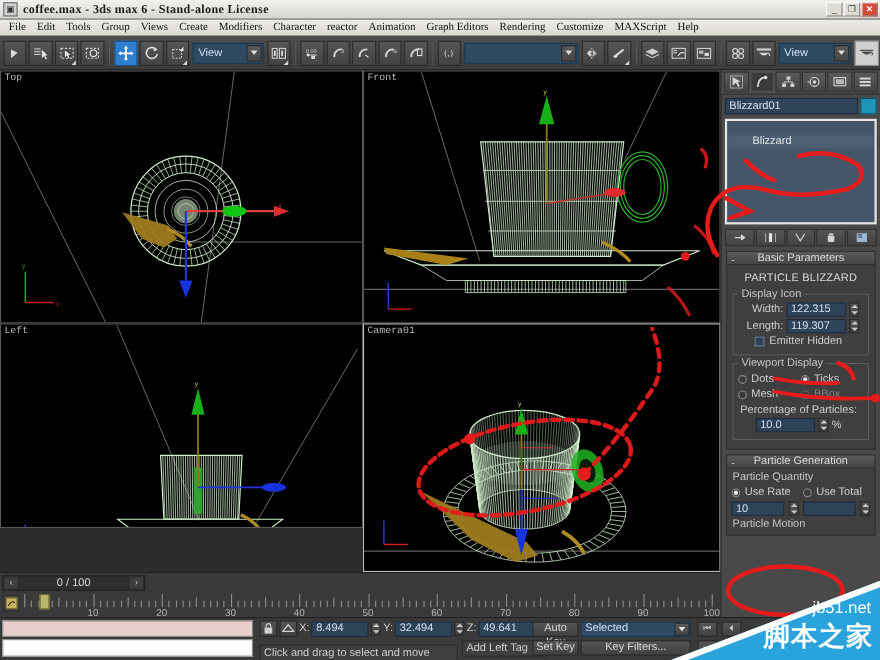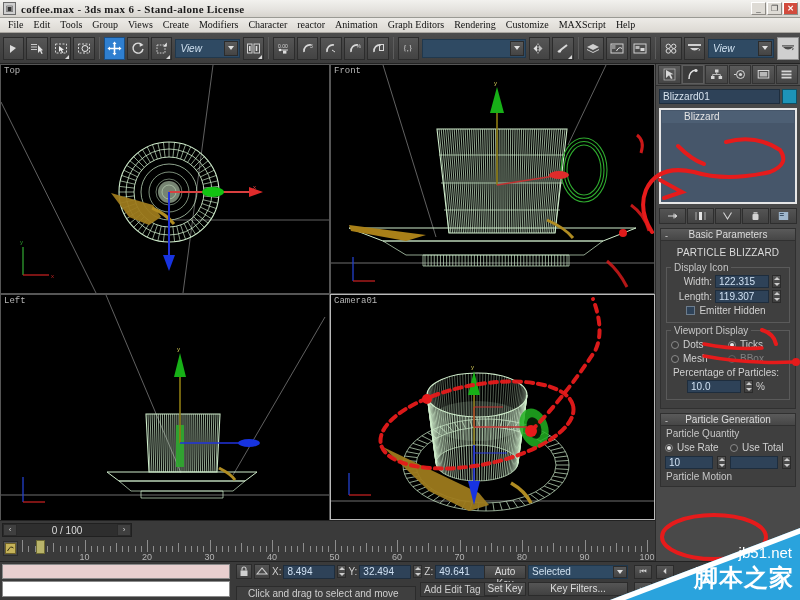--- a/index.html
+++ b/index.html
@@ -65,21 +65,21 @@
     position:relative;
   }
   .tbtn.on { background:#2f7fd0; border-color:#1b4e82; }
   .tbtn .flyout { position:absolute; right:1px; bottom:0px; width:0;height:0;
      border-left:4px solid transparent;border-bottom:4px solid #d9d9d9; }
   .sep { width:1px;height:22px;background:#2b2b2b;margin:0 3px;
          border-right:1px solid #5d5d5d; }
   .tdrop {
     height:19px; background:#2f4a63; border:1px solid #20384d;
     display:flex;align-items:center; color:#cfe0ef; font-size:10px;
-    padding-left:4px; position:relative; margin:0 2px;font-style:italic;
+    padding-left:4px; position:relative; margin:0 2px;
   }
   .tdrop .arrow {
     position:absolute;right:1px;top:1px;width:14px;height:15px;
     background:linear-gradient(to bottom,#5a5a5a,#444);
     border:1px solid #2c2c2c; display:flex;align-items:center;justify-content:center;
   }
   .tdrop .arrow:after { content:""; width:0;height:0;
     border-left:3px solid transparent;border-right:3px solid transparent;
     border-top:4px solid #e0e0e0; }
 
@@ -120,21 +120,21 @@
      background:linear-gradient(to bottom,#5a5a5a,#444);border:1px solid #2c2c2c;
      display:flex;align-items:center;justify-content:center; }
   .modlist .arrow:after { content:""; width:0;height:0;
      border-left:3px solid transparent;border-right:3px solid transparent;
      border-top:4px solid #e0e0e0; }
 
   .stack { margin:3px; height:96px; background:#46566a;
            border:2px solid #e6e6e6; padding:1px; }
   .stack-item { height:12px; font-size:10px; color:#e4e4e4;
                 padding-left:22px; line-height:12px; }
-  .stack-item.sel { background:#4d5f74; }
+  .stack-item.sel { background:#4d5f74;margin-top:12px; }
 
   .stack-tools { display:flex; height:17px; margin:2px 3px; gap:1px;
                  align-items:center; }
   .stool { flex:1; height:16px; background:linear-gradient(to bottom,#545454,#424242);
            border:1px solid #2e2e2e; display:flex;align-items:center;justify-content:center; }
 
   .rollout-hdr {
     margin:4px 4px 0 4px; height:13px; background:linear-gradient(to bottom,#5a5a5a,#464646);
     border:1px solid #303030; display:flex; align-items:center;
     justify-content:center; font-size:10px; color:#dcdcdc; position:relative;
@@ -198,21 +198,21 @@
   .mr-row2 { position:absolute; left:2px; top:19px; width:228px; height:16px;
              background:#ffffff; border:1px solid #8a8a8a; }
   .coord { position:absolute; left:236px; top:2px; display:flex; align-items:center; gap:2px; }
   .cbtn { width:16px;height:15px;background:linear-gradient(to bottom,#555,#414141);
           border:1px solid #2b2b2b;display:flex;align-items:center;justify-content:center; }
   .clab { font-size:10px; color:#cfcfcf; }
   .cnum { width:52px;height:14px;background:#2e4258;border:1px solid #1e2d3d;
           color:#cfe0f2;font-size:10px;padding:0 3px;line-height:12px; }
   .prompt { position:absolute; left:236px; top:24px; width:180px; height:15px;
             background:#3f3f3f; border:1px solid #2b2b2b; color:#cfcfcf;
-            font-size:10px; line-height:13px; padding-left:11px; }
+            font-size:10px; line-height:13px; padding-left:3px; }
   .addtag { position:absolute; left:420px; top:20px; width:78px; height:15px;
             background:#3f3f3f; border:1px solid #2b2b2b; color:#cfcfcf;
             font-size:10px; line-height:13px; padding-left:3px; }
   .kbtn { background:linear-gradient(to bottom,#555,#414141); border:1px solid #2b2b2b;
           color:#dcdcdc; font-size:10px; text-align:center; }
   .selsel { position:absolute; left:528px; top:3px; width:100px; height:14px;
             background:#2f4a63; border:1px solid #20384d; color:#cfe0ef;
             font-size:10px; padding-left:3px; line-height:12px; position:absolute; }
   .selsel .arrow { position:absolute; right:0; top:0; width:14px; height:12px;
             background:linear-gradient(to bottom,#5a5a5a,#444); border:1px solid #2c2c2c;
@@ -684,21 +684,21 @@
           <line x1="22" y1="216" x2="44" y2="216" stroke="#c02020" stroke-width="1.3"></line>
         </g>
 
         <path d="M306 70 q8 6 4 18" stroke="#e01b1b" stroke-width="3" fill="none" opacity="0.9"></path>
         <path d="M300 140 q14 10 18 26" stroke="#e01b1b" stroke-width="3" fill="none" opacity="0.85"></path>
         <circle cx="292" cy="168" r="4" fill="#e01b1b"></circle>
         <path d="M276 196 q12 10 20 26" stroke="#e01b1b" stroke-width="3" fill="none" opacity="0.8"></path>
       </svg>
     </div>
 
-    <div class="vp" style="left:0;top:230px;width:330px;height:284px">
+    <div class="vp" style="left:0;top:230px;width:330px;height:186px">
       <span class="vp-label">Left</span>
       <svg width="328" height="224" viewBox="0 0 328 224">
         <line x1="105" y1="0" x2="180" y2="178" stroke="#787878" stroke-width="0.8"></line>
         <line x1="324" y1="22" x2="232" y2="180" stroke="#787878" stroke-width="0.8"></line>
         <line x1="0" y1="200" x2="328" y2="200" stroke="#8a8a8a" stroke-width="0.8"></line>
         <g stroke="#cfeccb" fill="none" stroke-width="0.7">
           <path d="M145 119 L219 119 L216 177 L148 177 Z" stroke-width="1.1"></path>
           <g id="lbars">
               <line x1="147" y1="119" x2="149" y2="177"></line>
               <line x1="149.05882352941177" y1="119" x2="150.94117647058823" y2="177"></line>
@@ -1348,21 +1348,21 @@
       <span style="margin-left:6px">
         <svg class="ic" width="20" height="12" viewBox="0 0 20 12">
           <circle cx="4" cy="6" r="3.2" fill="none" stroke="#c9a23a" stroke-width="1.6"></circle>
           <path d="M7.2 6 H17" stroke="#c9a23a" stroke-width="1.8"></path>
           <path d="M13 6 V9 M16 6 V9" stroke="#c9a23a" stroke-width="1.6"></path>
         </svg>
       </span>
     </div>
 
     <div class="prompt">Click and drag to select and move</div>
-    <div class="addtag">Add Edit Tag</div>
+    <div class="addtag">Add Left Tag</div>
 
     <div class="kbtn" style="position:absolute;left:484px;top:3px;width:42px;height:14px;line-height:12px">Auto Key</div>
     <div class="kbtn" style="position:absolute;left:484px;top:20px;width:42px;height:14px;line-height:12px">Set Key</div>
 
     <div class="selsel">
       <span>Selected</span>
       <span class="arrow"></span>
     </div>
     <div class="kbtn" style="position:absolute;left:528px;top:20px;width:100px;height:14px;line-height:12px">Key Filters...</div>
 

